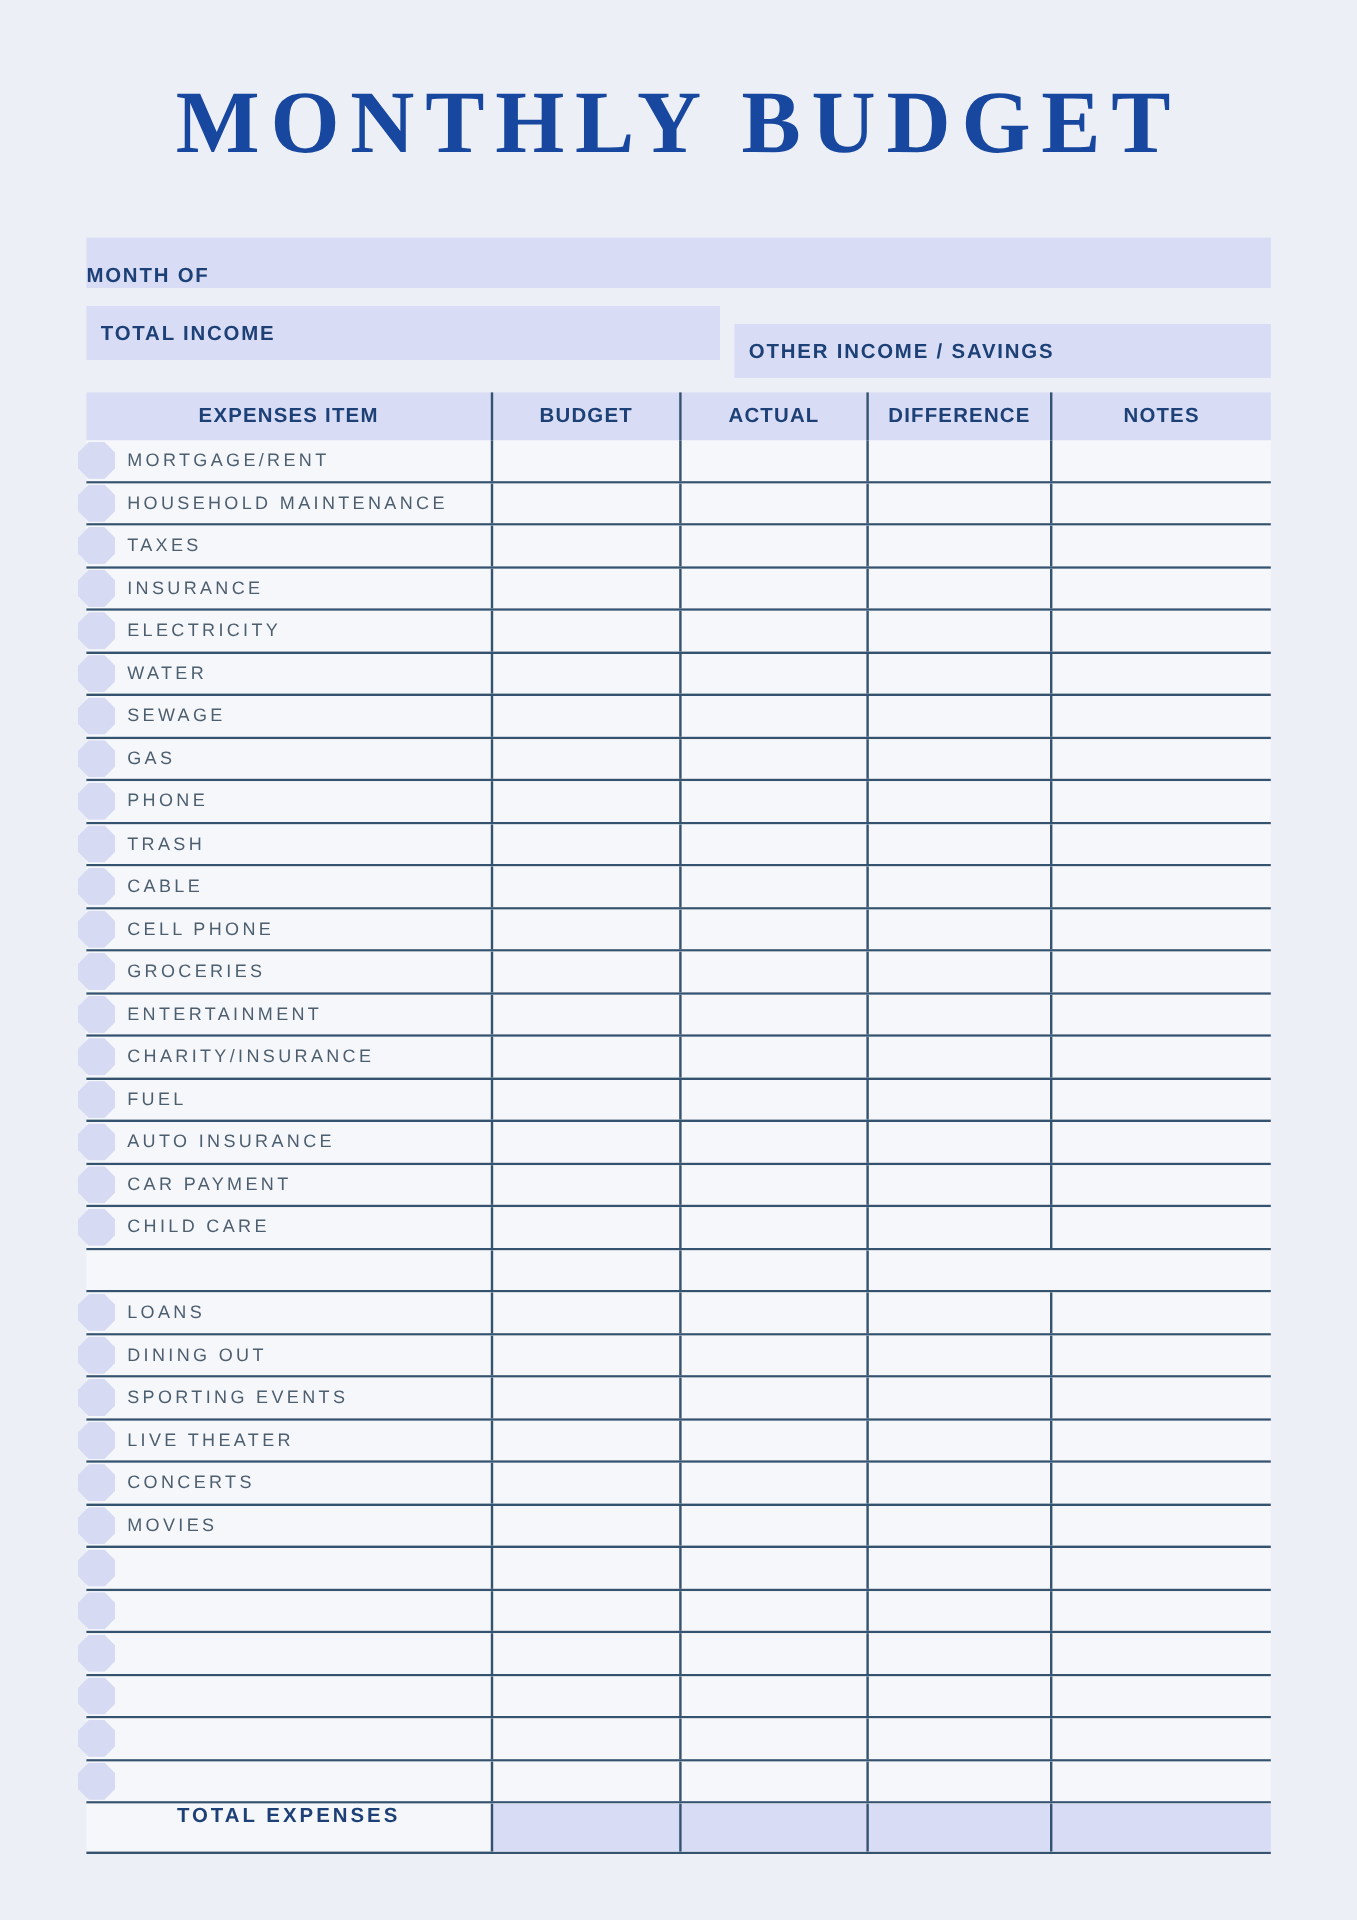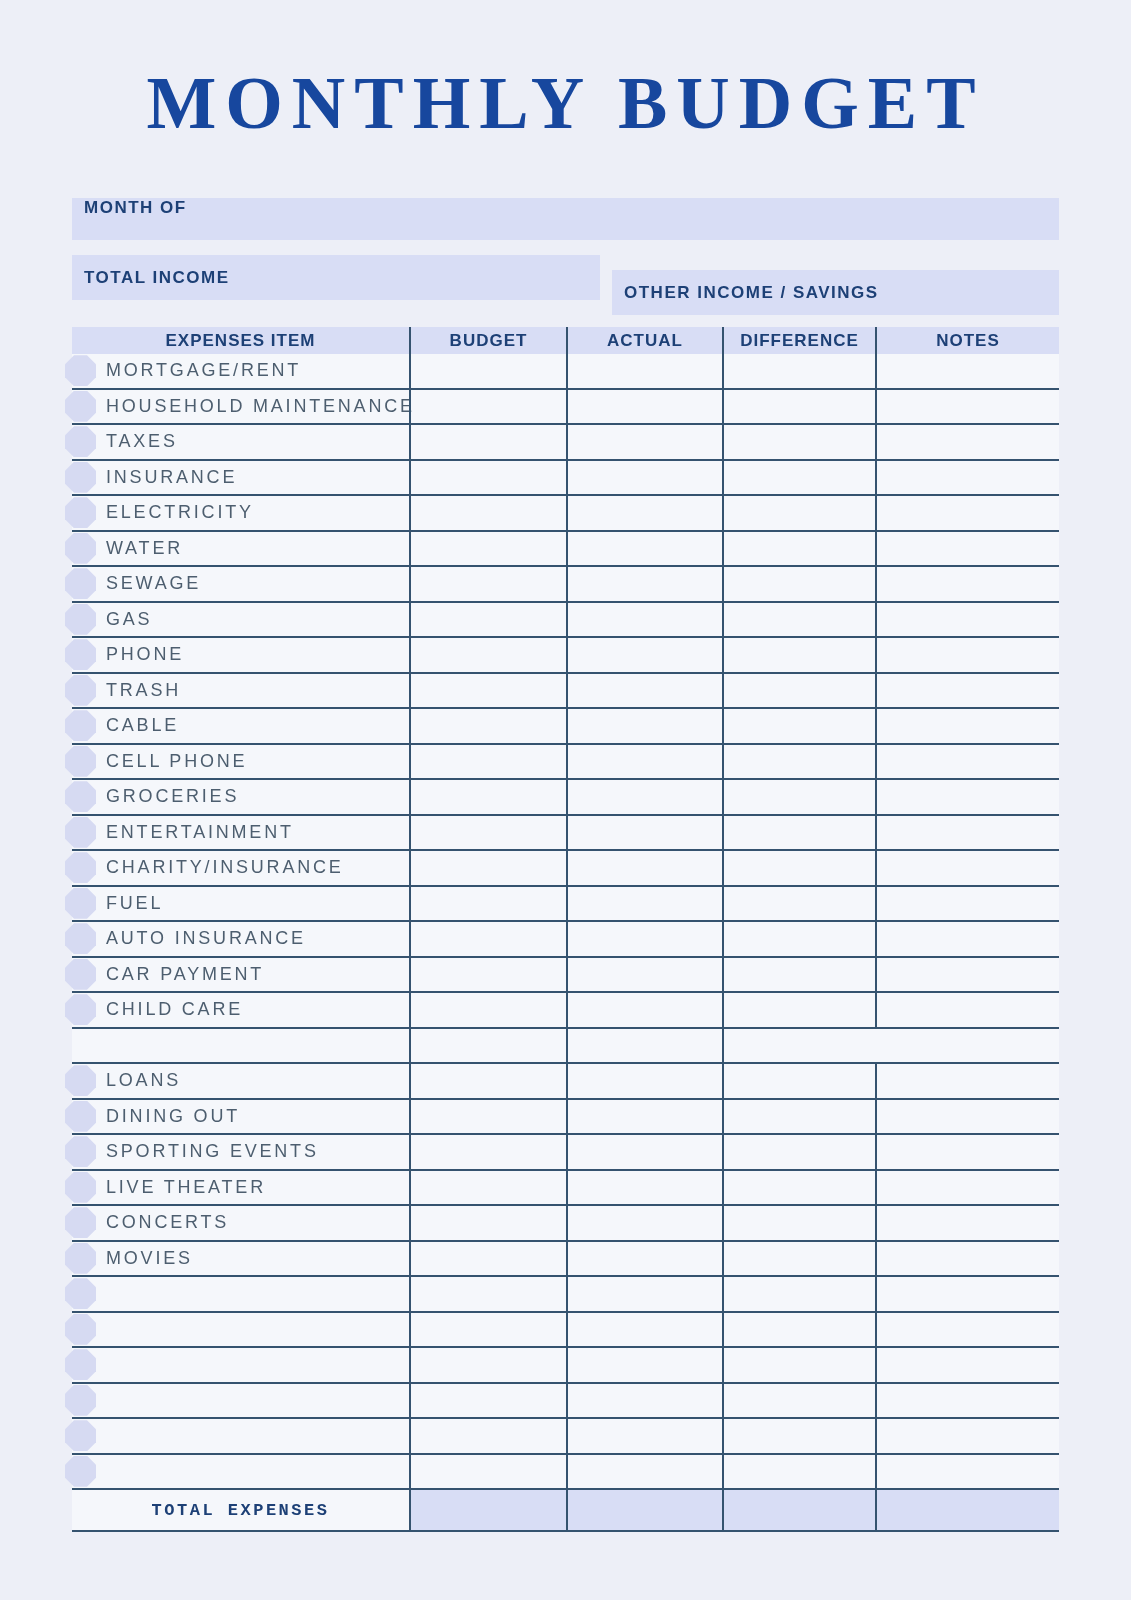--- a/index.html
+++ b/index.html
@@ -39,22 +39,22 @@
     font-weight:700;
     font-size:17px;
     letter-spacing:1.5px;
     color:var(--navy);
     white-space:nowrap;
   }
   .month-bar{
     margin-top:58px;
     height:42px;
     background:var(--panel);
-    display:flex;align-items:flex-start;
-    padding:0 12px;
+    display:flex;align-items:flex-end;
+    padding:0 0;
   }
   .income-row{
     display:flex;
     gap:12px;
     margin-top:15px;
   }
   .income-bar{
     height:45px;
     background:var(--panel);
     display:flex;align-items:center;
@@ -64,21 +64,21 @@
   .income-bar.right{flex:1;margin-top:15px;}
   .budget-table{margin-top:12px;}
   .t-row{
     display:grid;
     grid-template-columns:337px 157px 156px 153px 184px;
   }
   .t-row > .cell:nth-child(n+2){
     border-left:2px solid var(--line);
   }
   .t-header{
-    height:27px;
+    height:40px;
     background:var(--panel);
   }
   .h-cell{
     display:flex;align-items:center;justify-content:center;
     font-weight:700;font-size:17px;
     letter-spacing:1px;
     color:var(--navy);
     white-space:nowrap;
   }
   .data-row{
@@ -92,32 +92,32 @@
   }
   .bullet{
     width:31px;height:31px;
     flex:none;
     margin-left:-7px;
     background:var(--bullet);
     clip-path:polygon(29% 0,71% 0,100% 29%,100% 71%,71% 100%,29% 100%,0 71%,0 29%);
   }
   .row-label{
     margin-left:10px;
-    font-size:18px;
+    font-size:15px;
     letter-spacing:2.8px;
     color:var(--item-text);
     white-space:nowrap;
   }
   .total-row{
     height:42px;
     background:var(--row-bg);
     border-bottom:2px solid var(--line);
   }
   .total-label-cell{
-    display:flex;align-items:center;justify-content:center;font-family:Liberation Mono, monospace;
+    display:flex;align-items:flex-start;justify-content:center;
   }
   .total-label{
     font-weight:700;
     font-size:17px;
     letter-spacing:2.5px;
     color:var(--navy);
     white-space:nowrap;
   }
   .total-cell{
     background:var(--panel);

